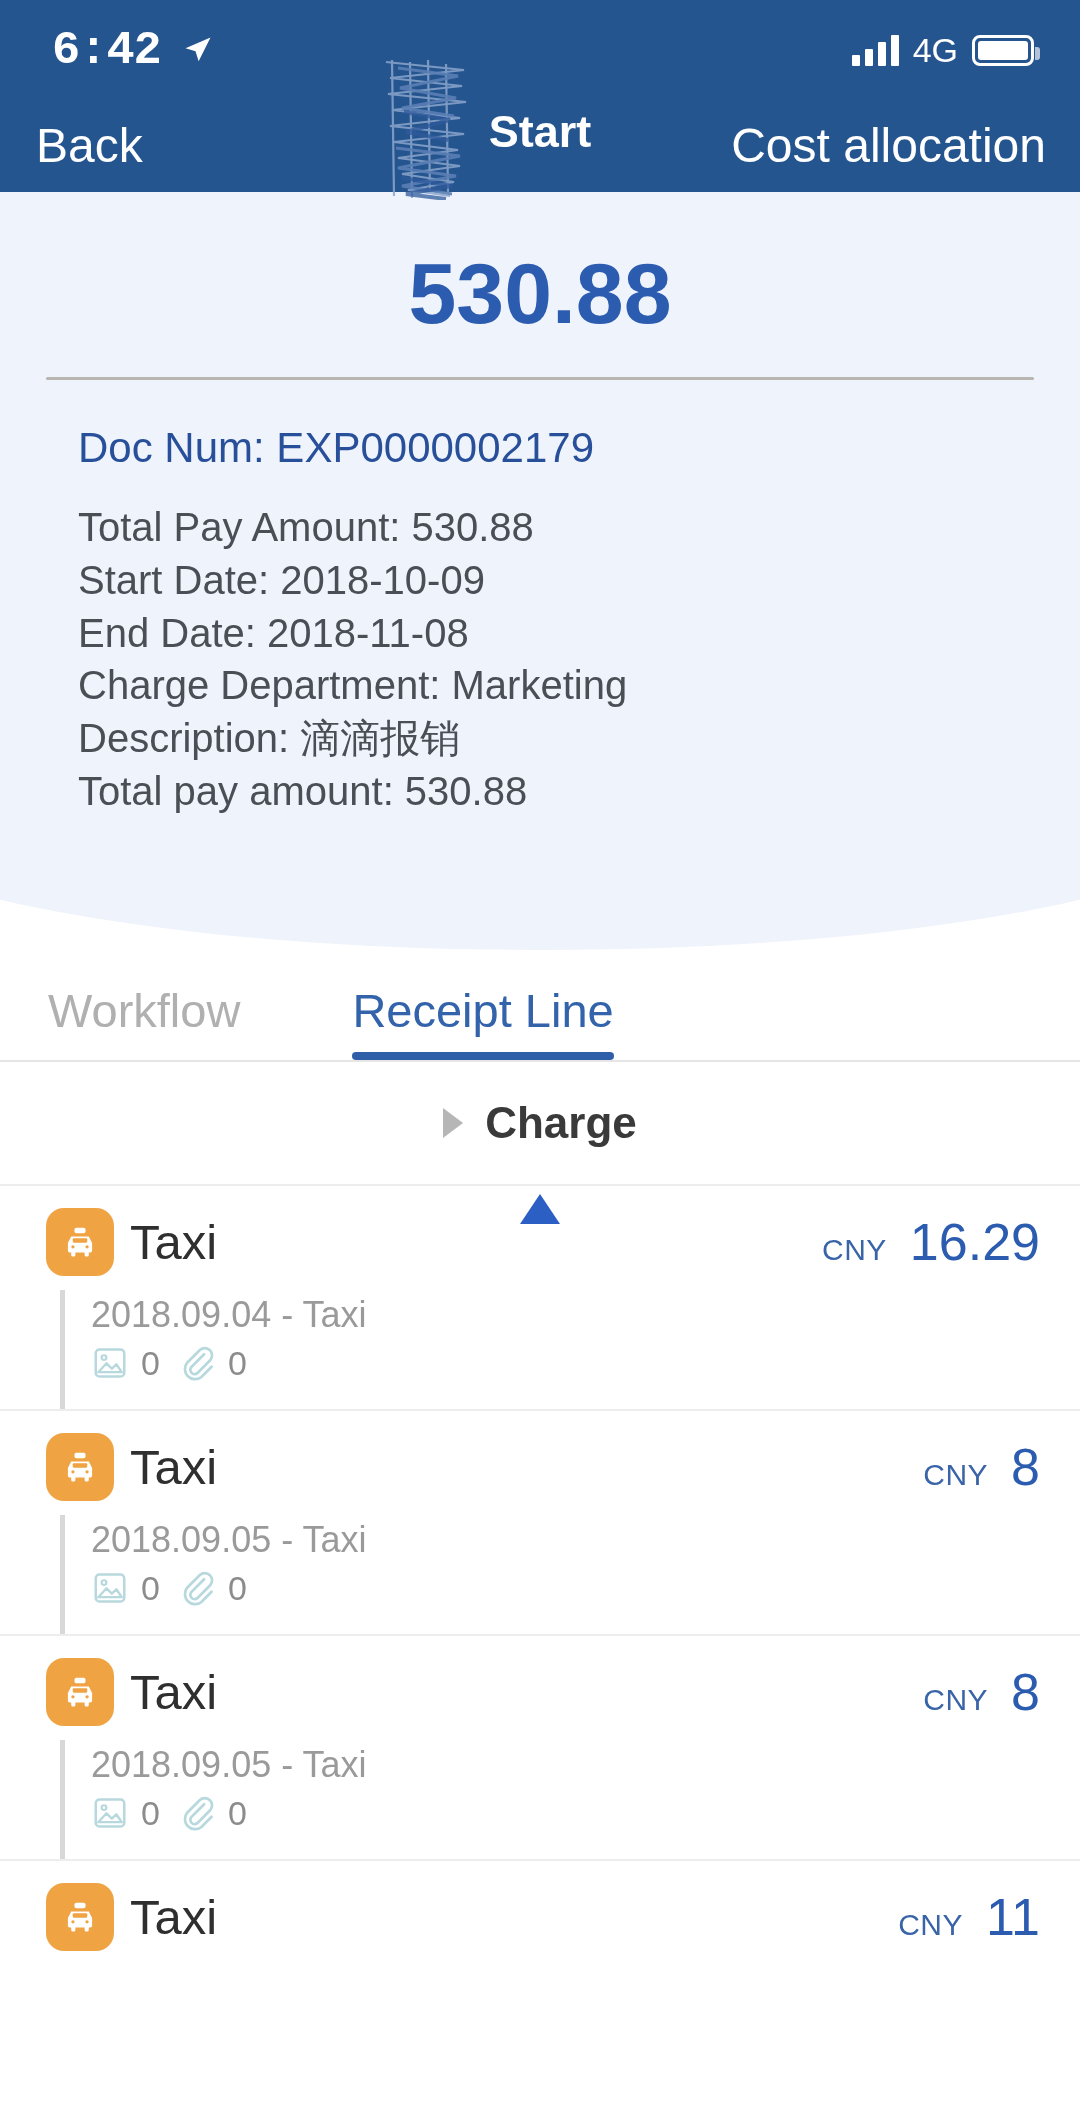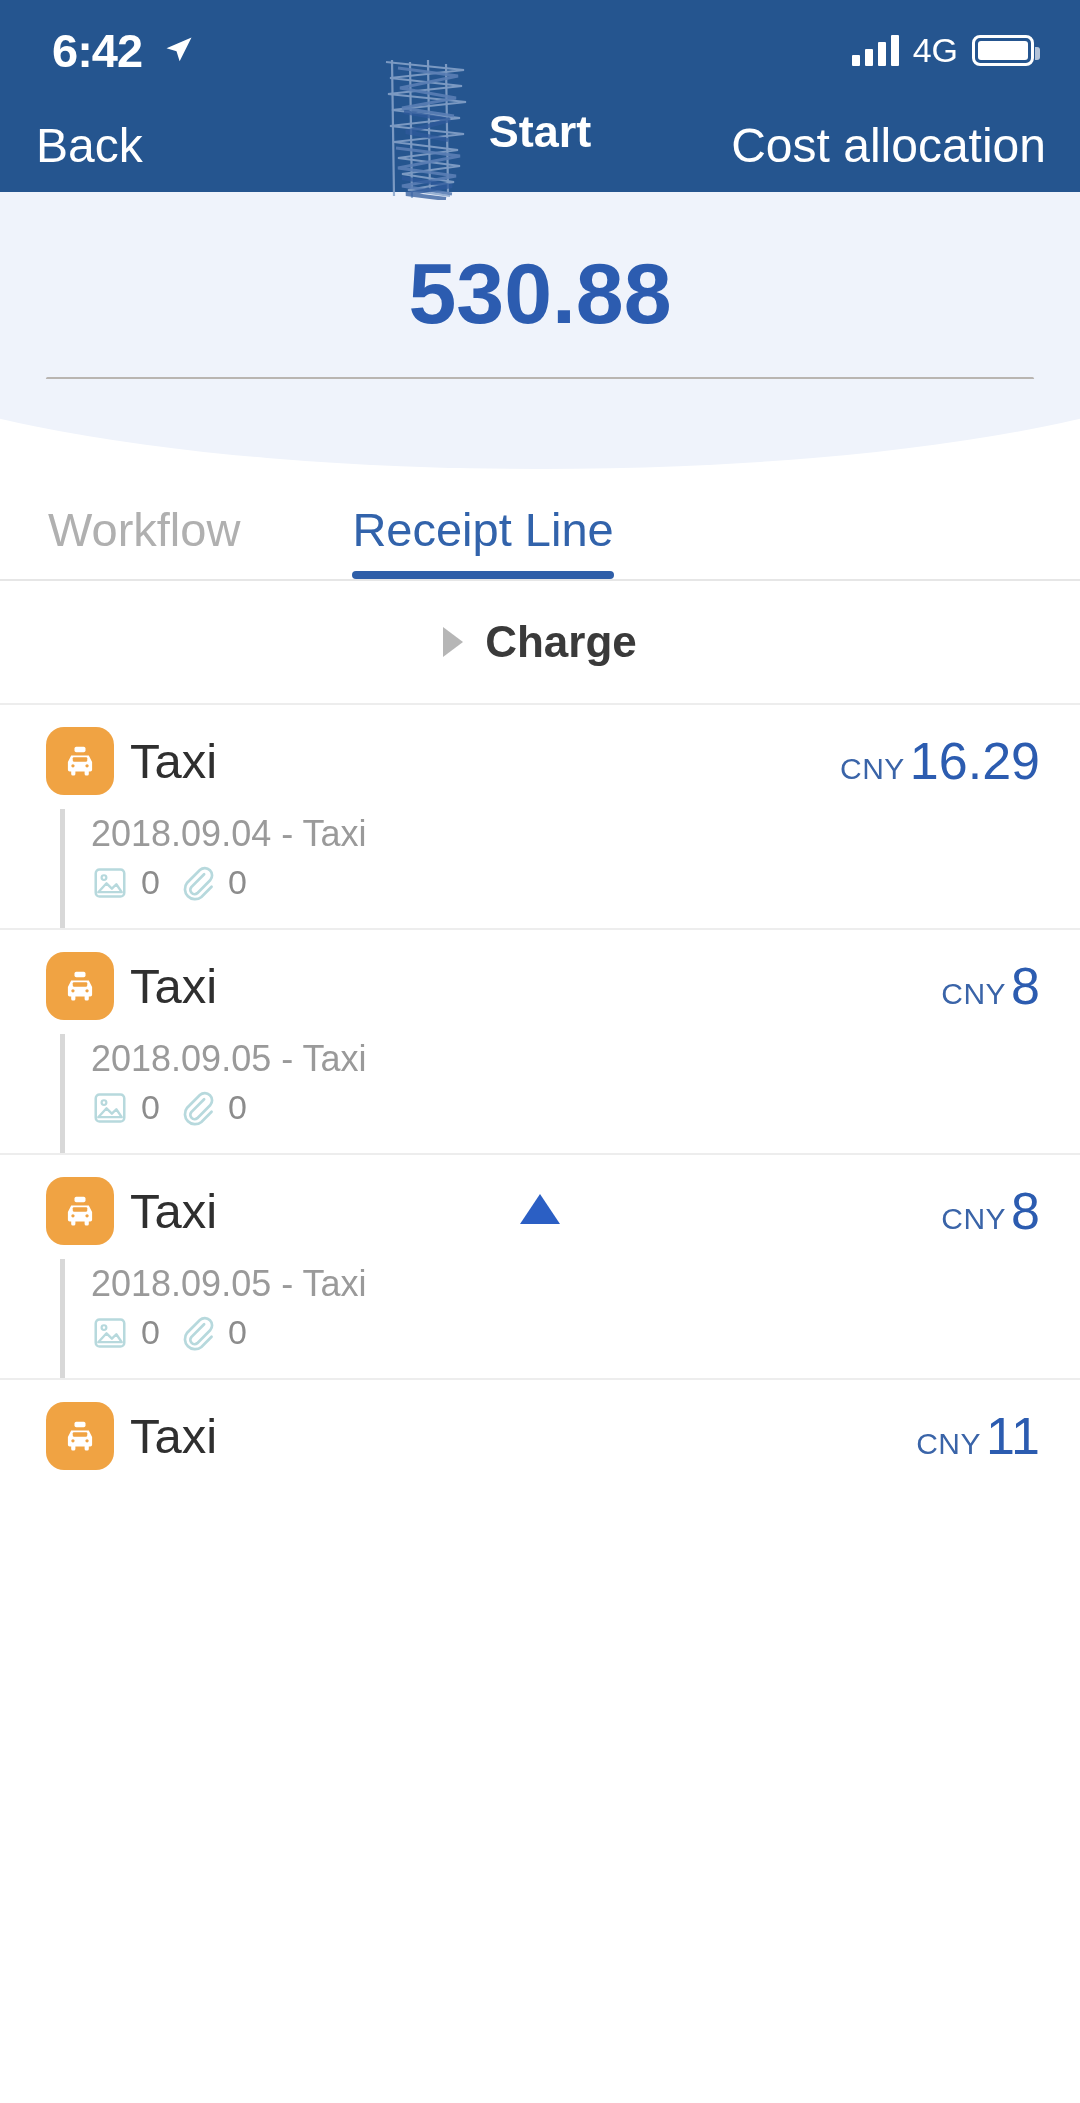--- a/index.html
+++ b/index.html
@@ -14,21 +14,21 @@
   
   .statusbar{
     height:100px;
     background:#25558f;
     display:flex;
     align-items:center;
     justify-content:space-between;
     padding:0 46px 0 52px;
     color:#ffffff;
   }
-  .sb-left{ display:flex; align-items:center; gap:22px; }
+  .sb-left{ display:flex; align-items:center; gap:22px;font-family:Liberation Mono, monospace; }
   .sb-time{ font-size:47px; font-weight:bold; letter-spacing:-1px; }
   .loc-arrow{ width:30px; height:30px; display:block; }
   .sb-right{ display:flex; align-items:center; gap:14px; }
   .signal{ display:flex; align-items:flex-end; gap:5px; height:32px; }
   .signal i{ display:block; width:8px; background:#ffffff; border-radius:1px; }
   .signal i:nth-child(1){ height:11px; }
   .signal i:nth-child(2){ height:17px; }
   .signal i:nth-child(3){ height:24px; }
   .signal i:nth-child(4){ height:31px; }
   .net{ font-size:34px; font-weight:500; letter-spacing:0px; }
@@ -180,21 +180,21 @@
     display:flex; align-items:center; justify-content:space-between;
   }
   .row-left{ display:flex; align-items:center; gap:16px; }
   .taxi-icon{
     width:68px; height:68px; border-radius:18px;
     background:#f0a343;
     display:flex; align-items:center; justify-content:center;
     flex:none;
   }
   .cat-name{ font-size:49px; color:#2f2f2f; }
-  .row-amt{ display:flex; align-items:baseline; gap:5px; }
+  .row-amt{ display:flex; align-items:baseline; gap:23px; }
   .cur{ font-size:30px; color:#3a64a8; letter-spacing:.5px; }
   .amt{ font-size:52px; color:#2c5cb0; }
 
   .row-sub{
     margin:14px 0 0 14px;
     padding:4px 0 26px 26px;
     border-left:5px solid #d8d8d8;
   }
   .sub-date{ font-size:36px; color:#9a9a9a; margin-bottom:8px; }
   .sub-meta{ display:flex; align-items:center; gap:18px; }
@@ -245,20 +245,29 @@
   <g stroke="#2f5a9c" fill="none" stroke-width="4" opacity="0.75">
     <path d="M32 60 L78 68 L34 80 L76 88"></path>
     <path d="M30 126 L80 134 L34 142 L74 147"></path>
   </g>
 </svg>
 
 <div class="summary-wrap">
   <div class="summary">
     <div class="total-value">530.88</div>
     <div class="divider"></div>
+    <div class="info">
+      <div class="docnum">Doc Num: EXP0000002179</div>
+      <div class="info-line">Total Pay Amount: 530.88</div>
+      <div class="info-line">Start Date: 2018-10-09</div>
+      <div class="info-line">End Date: 2018-11-08</div>
+      <div class="info-line">Charge Department: Marketing</div>
+      <div class="info-line">Description: 滴滴报销</div>
+      <div class="info-line">Total pay amount: 530.88</div>
+    </div>
   </div>
   <div class="curve"></div>
   <div class="collapse">
     <div class="tri-up"></div>
   </div>
 </div>
 
 <div class="tabs">
   <div class="tab inactive">
     <span>Workflow</span>

